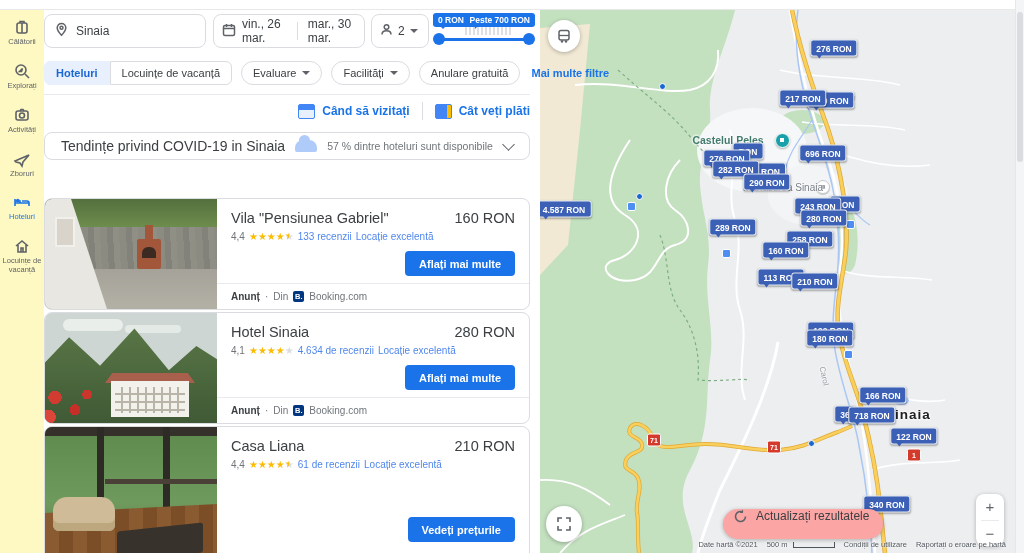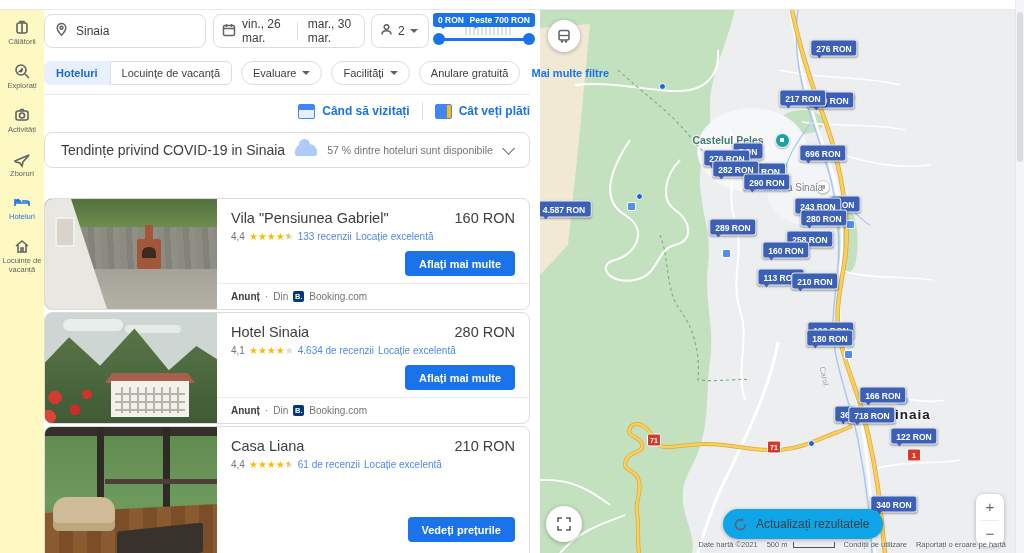--- a/index.html
+++ b/index.html
@@ -43,21 +43,21 @@
   .morelink{font-size:11px;color:#1a73e8;font-weight:bold;margin-left:2px;cursor:pointer;white-space:nowrap;}
   .hr1{position:absolute;left:0;top:84px;width:486px;height:1px;background:#e8eaed;}
 
   .qlinks{position:absolute;right:10px;top:92px;display:flex;align-items:center;gap:12px;font-size:12px;color:#1a73e8;font-weight:bold;}
   .qlink{display:flex;align-items:flex-start;gap:7px;cursor:pointer;}
   .vsep{width:1px;height:18px;background:#dadce0;}
   .mini-ico{width:15px;height:13px;border-radius:2px;position:relative;background:#aecbfa;}
   .mini-ico.cal{background:linear-gradient(#4285f4 35%,#e8f0fe 35%);border:1px solid #4285f4;}
   .mini-ico.wal{background:linear-gradient(90deg,#4285f4 70%,#fbbc04 70%);border:1px solid #4285f4;}
 
-  .covid{position:absolute;left:0;top:122px;width:486px;height:36px;border:1px solid #dadce0;border-radius:8px;display:flex;align-items:center;box-sizing:border-box;padding:0 16px;gap:10px;}
+  .covid{position:absolute;left:0;top:122px;width:486px;height:28px;border:1px solid #dadce0;border-radius:8px;display:flex;align-items:center;box-sizing:border-box;padding:0 16px;gap:10px;}
   .covid-title{font-size:14px;color:#3c4043;}
   .cloud{width:22px;height:12px;background:#aecbfa;border-radius:8px 8px 2px 2px;position:relative;}
   .cloud:before{content:'';position:absolute;left:4px;top:-5px;width:11px;height:11px;border-radius:50%;background:#aecbfa;}
   .covid-sub{font-size:10.5px;color:#70757a;flex:1;}
   .chev{width:8px;height:8px;border-right:1.6px solid #5f6368;border-bottom:1.6px solid #5f6368;transform:rotate(45deg);margin-top:-4px;}
 
   .results{position:absolute;left:0;top:168px;width:486px;height:20px;}
   .rcount{position:absolute;left:0;top:4px;font-size:12px;color:#70757a;}
   .sortpill{position:absolute;right:2px;top:0;height:20px;border-radius:12px;background:#e8f0fe;color:#1a73e8;font-size:10.5px;font-weight:bold;display:flex;align-items:center;padding:0 10px;gap:6px;cursor:pointer;}
   .sortpill .caret{border-top-color:#1a73e8;margin-top:3px;}
@@ -121,21 +121,21 @@
   .bdot{position:absolute;width:5px;height:5px;background:#1a67d2;border-radius:50%;border:1px solid #fff;}
   .marker-castle{position:absolute;left:235px;top:123px;width:13px;height:13px;background:#19a0a8;border-radius:50% 50% 50% 50%;border:1.5px solid #fff;box-shadow:0 1px 2px rgba(0,0,0,.3);}
   .marker-castle:after{content:'';position:absolute;left:3.5px;top:3.5px;width:4px;height:4px;background:#fff;}
   .marker-mon{position:absolute;left:276px;top:170px;width:12px;height:12px;background:#fff;border-radius:50%;border:1px solid #c8cbcf;box-shadow:0 1px 1px rgba(0,0,0,.2);}
   .marker-mon:after{content:'';position:absolute;left:3.5px;top:3.5px;width:4px;height:4px;background:#8a8f96;border-radius:1px;}
   .lake{position:absolute;left:354px;top:386px;width:15px;height:9px;background:#aecbfa;border-radius:50%;}
 
   .mbtn{position:absolute;background:#fff;border-radius:50%;box-shadow:0 1px 4px rgba(0,0,0,.28);display:flex;align-items:center;justify-content:center;cursor:pointer;}
   .btn-transit{left:8px;top:10px;width:32px;height:32px;}
   .btn-fs{left:6px;top:496px;width:36px;height:36px;}
-  .update{position:absolute;left:183px;top:499px;height:30px;background:#0ea5e9;border-radius:16px;box-shadow:0 1px 4px rgba(0,0,0,.28);display:flex;align-items:center;padding:0 14px 0 10px;gap:8px;font-size:12px;color:#3c4043;cursor:pointer;}
+  .update{position:absolute;left:183px;top:499px;height:30px;background:#fca5a5;border-radius:16px;box-shadow:0 1px 4px rgba(0,0,0,.28);display:flex;padding:0 14px 0 10px;gap:8px;font-size:12px;color:#3c4043;cursor:pointer;}
   .zoomctl{position:absolute;left:436px;top:484px;width:28px;height:52px;background:#fff;border-radius:8px;box-shadow:0 1px 4px rgba(0,0,0,.28);display:flex;flex-direction:column;}
   .zbtn{flex:1;display:flex;align-items:center;justify-content:center;font-size:15px;color:#5f6368;cursor:pointer;}
   .zdiv{height:1px;background:#e8eaed;margin:0 5px;}
   .attrib{position:absolute;right:10px;bottom:4px;display:flex;align-items:center;gap:9px;font-size:7.5px;color:#50555b;text-shadow:0 0 2px #fff,0 0 2px #fff;}
   .scalebar{width:40px;height:5px;border:1px solid #50555b;border-top:none;margin-left:-4px;}
 
   .scrollbar{position:absolute;right:0;top:0;width:8px;height:553px;background:#f4f5f6;border-left:1px solid #e6e7e8;z-index:50;}
   .thumb{position:absolute;left:1px;top:12px;width:6px;height:150px;background:#dadce0;border-radius:3px;}
 </style>
 </head>
@@ -420,21 +420,21 @@
         <div class="pin" style="left: 270px; top: 229px;">258 RON</div>
         <div class="pin" style="left: 246px; top: 240px;">160 RON</div>
         <div class="pin" style="left: 241px; top: 267px;">113 RON</div>
         <div class="pin" style="left: 275px; top: 271px;">210 RON</div>
         <div class="pin" style="left: 291px; top: 320px;">192 RON</div>
         <div class="pin" style="left: 290px; top: 328px;">180 RON</div>
         <div class="pin" style="left: 343px; top: 385px;">166 RON</div>
         <div class="pin" style="left: 305px; top: 404px;">36</div>
         <div class="pin" style="left: 332px; top: 405px;">718 RON</div>
         <div class="pin" style="left: 374px; top: 426px;">122 RON</div>
-        <div class="pin" style="left: 347px; top: 494px; margin-left: 7px;">340 RON</div>
+        <div class="pin" style="left: 347px; top: 494px;">340 RON</div>
       </div>
 
     <div class="mbtn btn-transit">
       <svg width="16" height="16">
           <rect x="3" y="2.5" width="10" height="9.5" rx="2" fill="none" stroke="#5f6368" stroke-width="1.5"></rect>
           <path d="M3 7.5h10" stroke="#5f6368" stroke-width="1.3"></path>
           <circle cx="6" cy="13.5" r="1.2" fill="#5f6368"></circle>
           <circle cx="10" cy="13.5" r="1.2" fill="#5f6368"></circle>
         </svg>
     </div>

